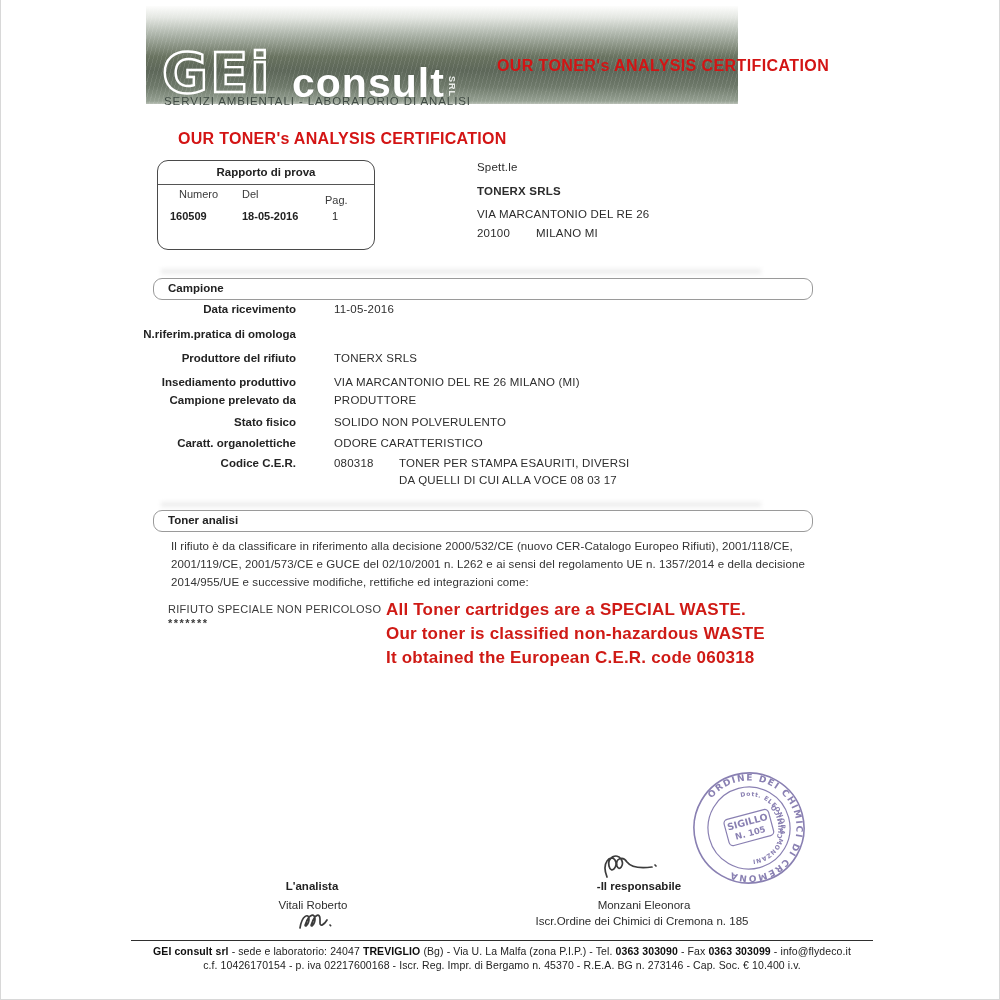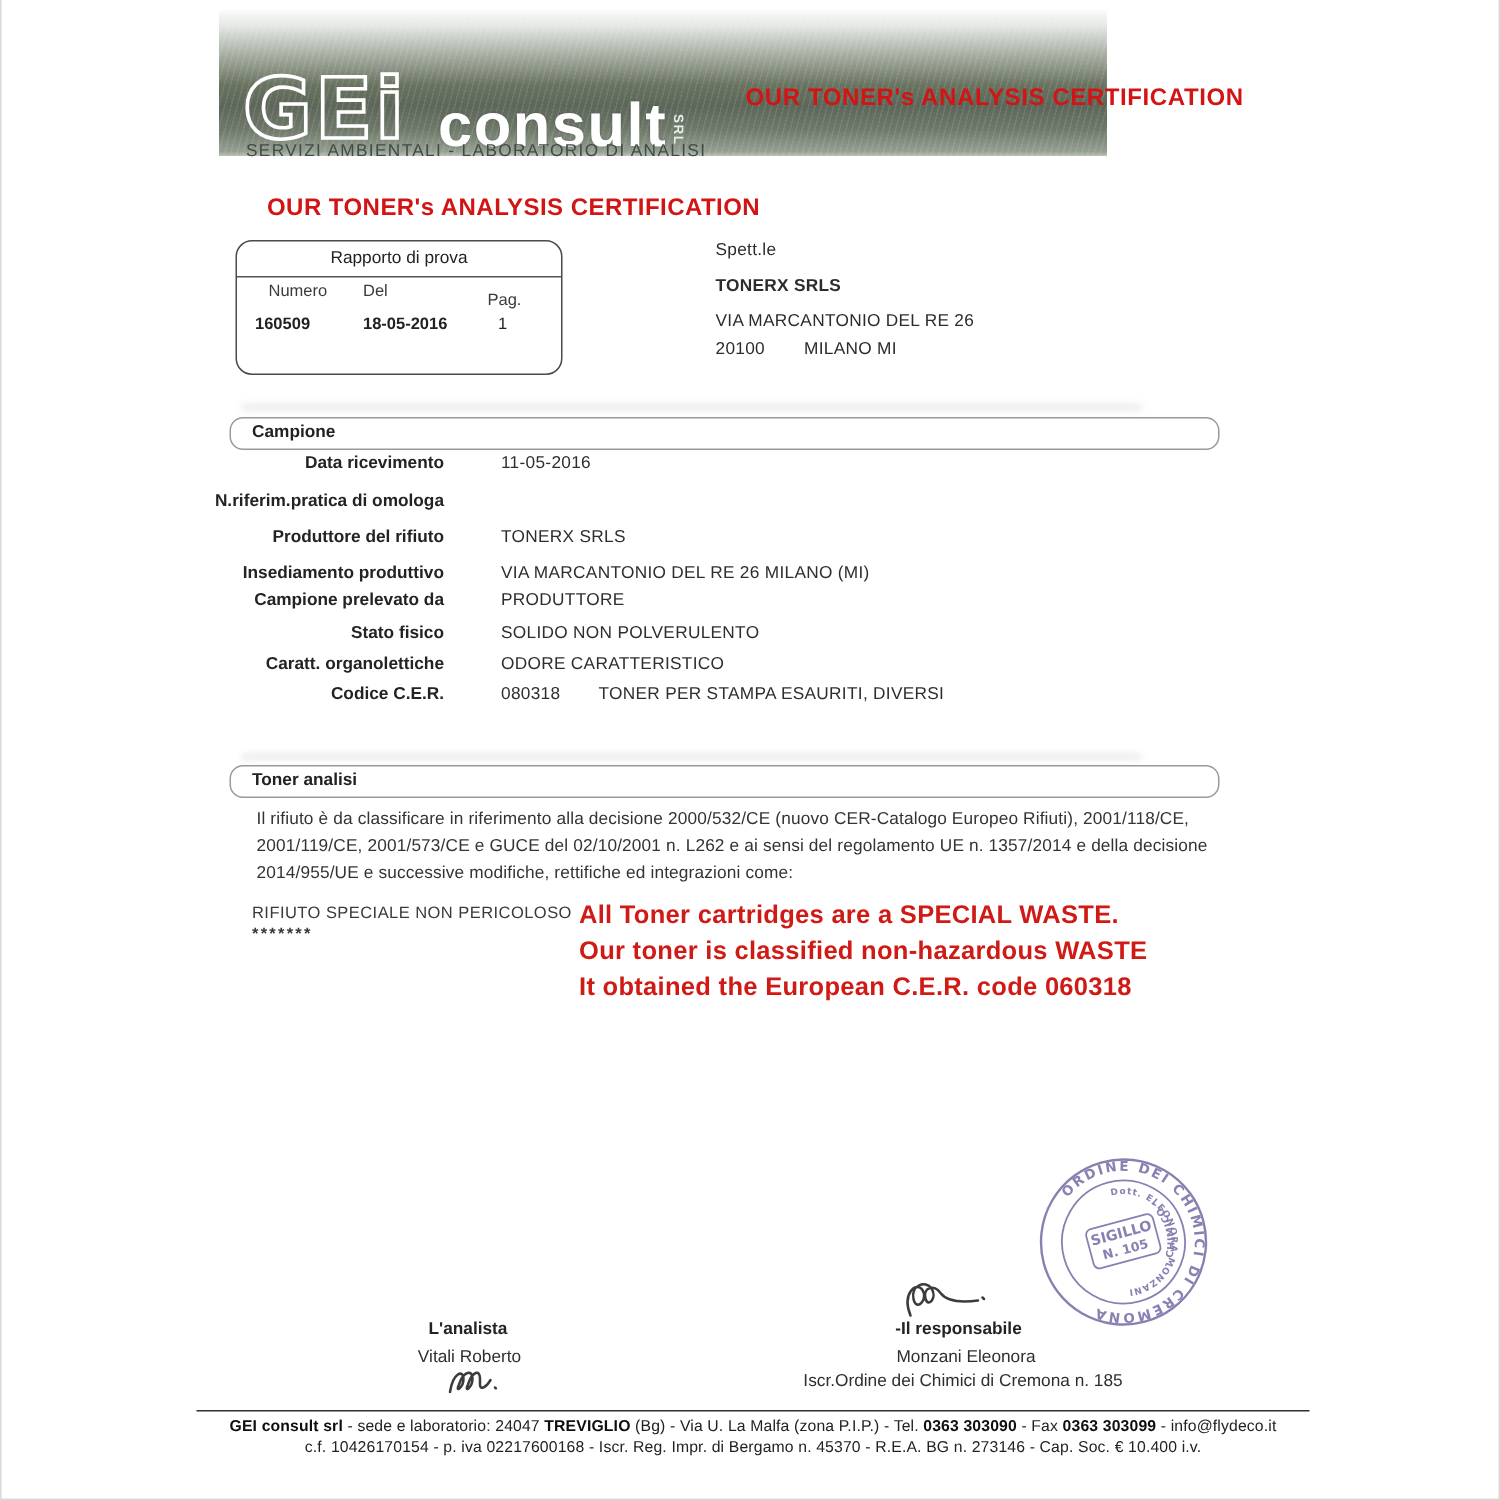--- a/index.html
+++ b/index.html
@@ -17,21 +17,21 @@
       letter-spacing:1px;line-height:40px;text-shadow:0 0 2px rgba(40,50,40,.35);}
   .logo-srl{position:absolute;left:301px;top:70px;font-size:9px;color:#e9ece8;writing-mode:vertical-rl;
       letter-spacing:1px;font-weight:bold;}
   .banner-title{position:absolute;left:351px;top:51px;font-size:16px;font-weight:bold;color:#d31414;
       letter-spacing:.4px;white-space:nowrap;}
   .subtitle{position:absolute;left:163px;top:95px;font-size:11.5px;color:#404b44;letter-spacing:.9px;}
   .red-title{position:absolute;left:177px;top:130px;font-size:16px;font-weight:bold;color:#d31414;letter-spacing:.3px;}
 
   
   .report-box{position:absolute;left:156px;top:160px;width:216px;height:88px;border:1.5px solid #4a4a4a;border-radius:11px;}
-  .report-title{position:absolute;left:0;top:5px;width:100%;text-align:center;font-size:11.5px;font-weight:normal;color:#222;}
+  .report-title{position:absolute;left:0;top:5px;width:100%;text-align:center;font-size:11.5px;font-weight:bold;color:#222;}
   .report-divider{position:absolute;left:0;top:23px;width:100%;border-top:1px solid #555;}
   .rb-lbl{position:absolute;font-size:11px;color:#3a3a3a;}
   .rb-val{position:absolute;font-size:11px;color:#222;}
 
   
   .rc{position:absolute;font-size:11.5px;color:#2c2c2c;letter-spacing:.2px;}
 
   
   .section-box{position:absolute;left:152px;width:658px;height:20px;border:1px solid #9a9a9a;border-radius:9px;background:#fff;}
   .section-box span{position:absolute;left:14px;top:3px;font-size:11.5px;font-weight:bold;color:#222;}
@@ -127,20 +127,23 @@
   </div>
   <div class="field-row" style="top:437px;">
     <span class="lbl">Caratt. organolettiche</span>
     <span class="val">ODORE CARATTERISTICO</span>
   </div>
   <div class="field-row" style="top:457px;">
     <span class="lbl">Codice C.E.R.</span>
     <span class="val">080318</span>
     <span class="val2">TONER PER STAMPA ESAURITI, DIVERSI</span>
   </div>
+  <div class="field-row" style="top:474px;">
+    <span class="val2">DA QUELLI DI CUI ALLA VOCE 08 03 17</span>
+  </div>
 
   <div class="scan-smudge" style="top:502px;"></div>
   <div class="section-box" style="top:510px;">
     <span>Toner analisi</span>
   </div>
 
   <div class="para-line" style="top:540px;">Il rifiuto è da classificare in riferimento alla decisione 2000/532/CE (nuovo CER-Catalogo Europeo Rifiuti), 2001/118/CE,</div>
   <div class="para-line" style="top:558px;">2001/119/CE, 2001/573/CE e GUCE del 02/10/2001 n.  L262 e ai sensi del regolamento UE n. 1357/2014 e della decisione</div>
   <div class="para-line" style="top:576px;">2014/955/UE  e successive modifiche, rettifiche ed integrazioni come:</div>
 

